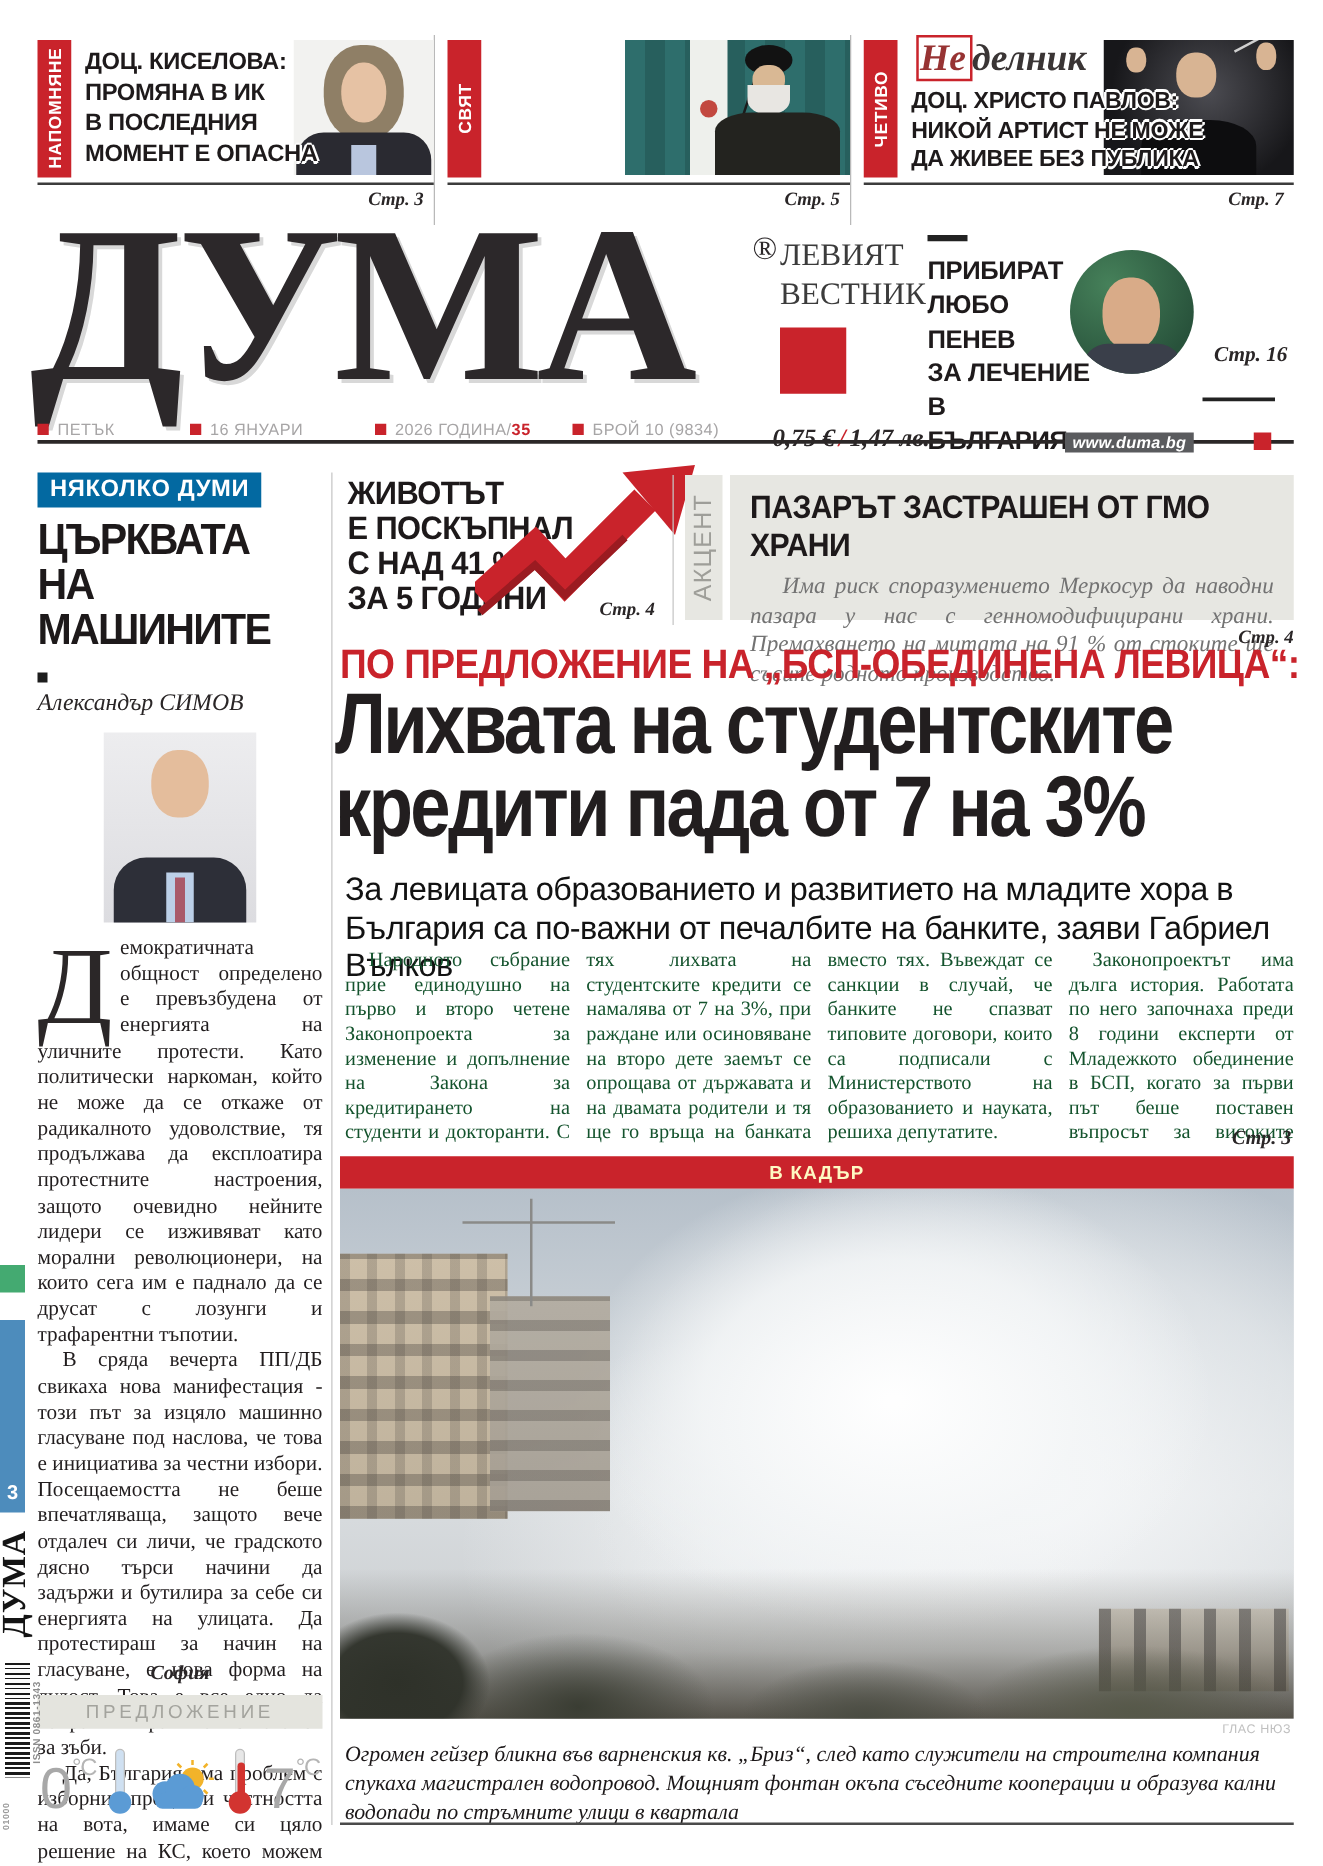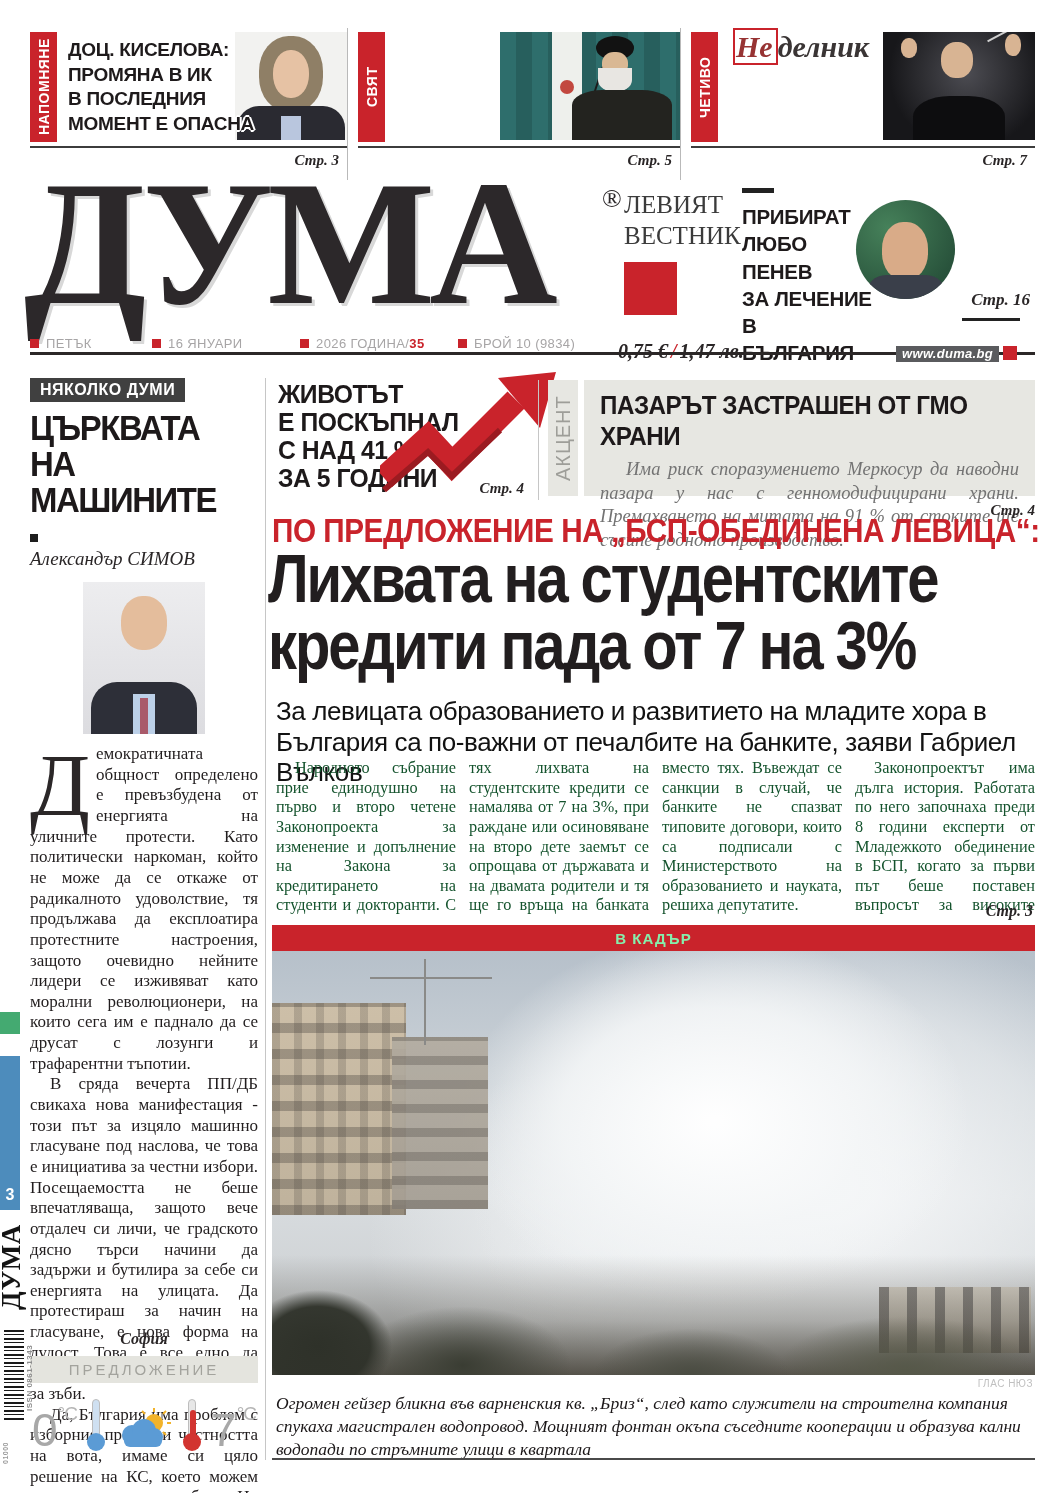--- a/index.html
+++ b/index.html
@@ -65,40 +65,40 @@
   .logo-reg { position:absolute; left:572px; top:6px; font:400 26px "Liberation Serif", serif; color:#2c282a; text-shadow:none; }
   .tagline { position:absolute; left:594px; top:12px; font:400 25px/1.22 "Liberation Serif", serif; color:#3b3b3b; }
   .m-redsq { position:absolute; left:594px; top:84px; width:53px; height:53px; background:#c9232b; }
   .m-story { position:absolute; left:712px; top:10px; width:130px; }
   .m-dash { width:32px; height:5px; background:#222; margin-bottom:10px; }
   .m-story-lines { font-weight:700; font-size:20.5px; line-height:1.33; letter-spacing:-.3px; color:#1e1a1b; }
   .m-circle { position:absolute; left:826px; top:22px; width:99px; height:99px; border-radius:50%; overflow:hidden;
               background:radial-gradient(circle at 32% 28%,#46815a,#28523b 75%); }
   .m-circle .pface { position:absolute; left:26px; top:22px; width:46px; height:58px; border-radius:46%; background:#d9ab88; }
   .m-circle .pcollar { position:absolute; left:10px; bottom:-6px; width:80px; height:30px; border-radius:20px 20px 0 0; background:#3a3f4a; }
-  .m-page16 { position:absolute; left:908px; top:112px; width:92px; font-size:17px; }
+  .m-page16 { position:absolute; left:908px; top:96px; width:92px; font-size:17px; }
   .m-page16-rule { position:absolute; left:932px; top:140px; width:58px; height:3px; background:#222; }
   .price { position:absolute; left:588px; top:146px; font:italic 700 20px "Liberation Serif", serif; color:#2a2627;margin-top:16px; }
   .price .slash { color:#c9232b; padding:0 3px; }
   .dateline { position:absolute; left:0; top:158px; width:620px; font-size:13px; color:#a7a5a6; letter-spacing:.4px; }
   .dateline span.item { position:absolute; top:0; white-space:nowrap; }
   .dl-1 { left:0; } .dl-2 { left:122px; } .dl-3 { left:270px; } .dl-4 { left:428px; }
   .dl-red { color:#c9232b; font-weight:700; }
   .m-rule { position:absolute; left:0; top:174px; width:1005px; height:3px; background:#2b2727; }
-  .www-box { position:absolute; right:18px; top:168px; height:16px; display:flex; align-items:flex-start; }
+  .www-box { position:absolute; right:18px; top:168px; height:16px; display:flex; align-items:flex-start;gap:44px; }
   .www-label { background:#5a5b5e; color:#fff; font:italic 700 13px/16px "Liberation Sans", sans-serif; padding:0 6px; letter-spacing:.3px; }
   .www-sq { width:14px; height:14px; background:#c9232b; margin-left:4px; }
 
   
   .main { position:absolute; left:30px; top:378px; width:1005px; height:1086px; }
   .col-divider { position:absolute; left:235px; top:0; width:1px; height:1082px; background:#c6c6c6; }
 
   
   .opinion { position:absolute; left:0; top:0; width:228px; }
-  .op-label { display:inline-block; background:#404040; color:#fff; font-weight:700; font-size:16px; padding:3px 10px; letter-spacing:.5px;text-align:right; }
+  .op-label { display:inline-block; background:#0369a1; color:#fff; font-weight:700; font-size:19px; padding:3px 10px; letter-spacing:.5px;text-align:right; }
   .op-title { margin-top:8px; font-weight:800; font-size:35px; line-height:1.03; letter-spacing:-1.5px; color:#1d191a;
               transform:scaleX(.94); transform-origin:0 0; width:106%; }
   .op-bullet { width:8px; height:8px; background:#1d1d1d; margin:16px 0 6px; }
   .op-author { font:italic 400 19px "Liberation Serif", serif; color:#2a2627; }
   .photo-author { position:relative; width:122px; height:152px; margin:12px auto 10px; overflow:hidden;
                   background:linear-gradient(180deg,#ededef,#dcdce0); }
   .photo-author .ahead { position:absolute; left:38px; top:14px; width:46px; height:54px; border-radius:46%; background:#e4bd9c; }
   .photo-author .asuit { position:absolute; left:8px; bottom:-10px; width:106px; height:62px; border-radius:26px 26px 0 0; background:#2d2f38; }
   .photo-author .ashirt { position:absolute; left:50px; bottom:0; width:22px; height:40px; background:#bcd0e8; }
   .photo-author .atie { position:absolute; left:57px; bottom:0; width:8px; height:36px; background:#a95a6a; }
@@ -150,21 +150,21 @@
             transform:scaleX(.9); transform-origin:0 0; width:112%; white-space:nowrap; }
   .headline { position:absolute; left:-4px; top:168px; font-weight:800; font-size:69px; line-height:.97; letter-spacing:-2.5px;
               color:#221e1f; transform:scaleX(.84); transform-origin:0 0; width:119%; }
   .subhead { position:absolute; left:4px; top:318px; width:758px; font-weight:500; font-size:26px; line-height:1.18;
              letter-spacing:-.4px; color:#121212; }
   .lead-body { position:absolute; left:4px; top:380px; width:759px; height:170px; overflow:hidden;
                column-count:4; column-gap:13px; font:400 16.3px/1.205 "Liberation Serif", serif; text-align:justify; color:#14532d; }
   .lead-body p { margin:0; text-indent:19px; }
   .lead-page { position:absolute; right:2px; top:524px; font-size:16px; }
 
-  .photo-bar { position:absolute; left:0; top:547px; width:763px; height:26px; background:#c9232b; color:#86efac;
+  .photo-bar { position:absolute; left:0; top:547px; width:763px; height:26px; background:#c9232b; color:#fef9c3;
                display:flex; align-items:center; justify-content:center; font-weight:700; font-size:15px; letter-spacing:1px; }
   .main-photo { position:absolute; left:0; top:573px; width:763px; height:424px; overflow:hidden;
      background:
        radial-gradient(ellipse 340px 250px at 58% 40%, rgba(255,255,255,.97), rgba(244,246,247,.85) 45%, rgba(226,230,233,0) 75%),
        radial-gradient(ellipse 430px 330px at 72% 55%, rgba(250,251,252,.92), rgba(235,238,240,.6) 55%, rgba(220,225,229,0) 82%),
        radial-gradient(ellipse 300px 230px at 42% 68%, rgba(240,242,243,.9), rgba(228,231,233,0) 75%),
        linear-gradient(180deg,#b6c0ca 0%,#c9d0d6 28%,#d8dcdf 58%,#c6c9cb 100%); }
   .bldg-a { position:absolute; left:0; top:52px; width:134px; height:212px;
      background:
        repeating-linear-gradient(0deg, rgba(70,65,60,.35) 0 10px, rgba(0,0,0,0) 10px 26px),
@@ -226,20 +226,23 @@
         </div>
       </div>
       <div class="t-rule"></div>
       <div class="t-page pageref">Стр. 5</div>
     </section>
 
     <section class="teaser teaser-3">
       <div class="t-row">
         <div class="vlabel t-label">ЧЕТИВО</div>
         <div class="t-brand"><span class="ned">Не</span><span>делник</span></div>
+        <div class="t-title preline">ДОЦ. ХРИСТО ПАВЛОВ:
+НИКОЙ АРТИСТ НЕ МОЖЕ
+ДА ЖИВЕЕ БЕЗ ПУБЛИКА</div>
         <div class="t-photo photo-conductor">
           <div class="baton"></div>
           <div class="chand-l"></div>
           <div class="chand-r"></div>
           <div class="chead"></div>
           <div class="cbody"></div>
         </div>
       </div>
       <div class="t-rule"></div>
       <div class="t-page pageref">Стр. 7</div>

